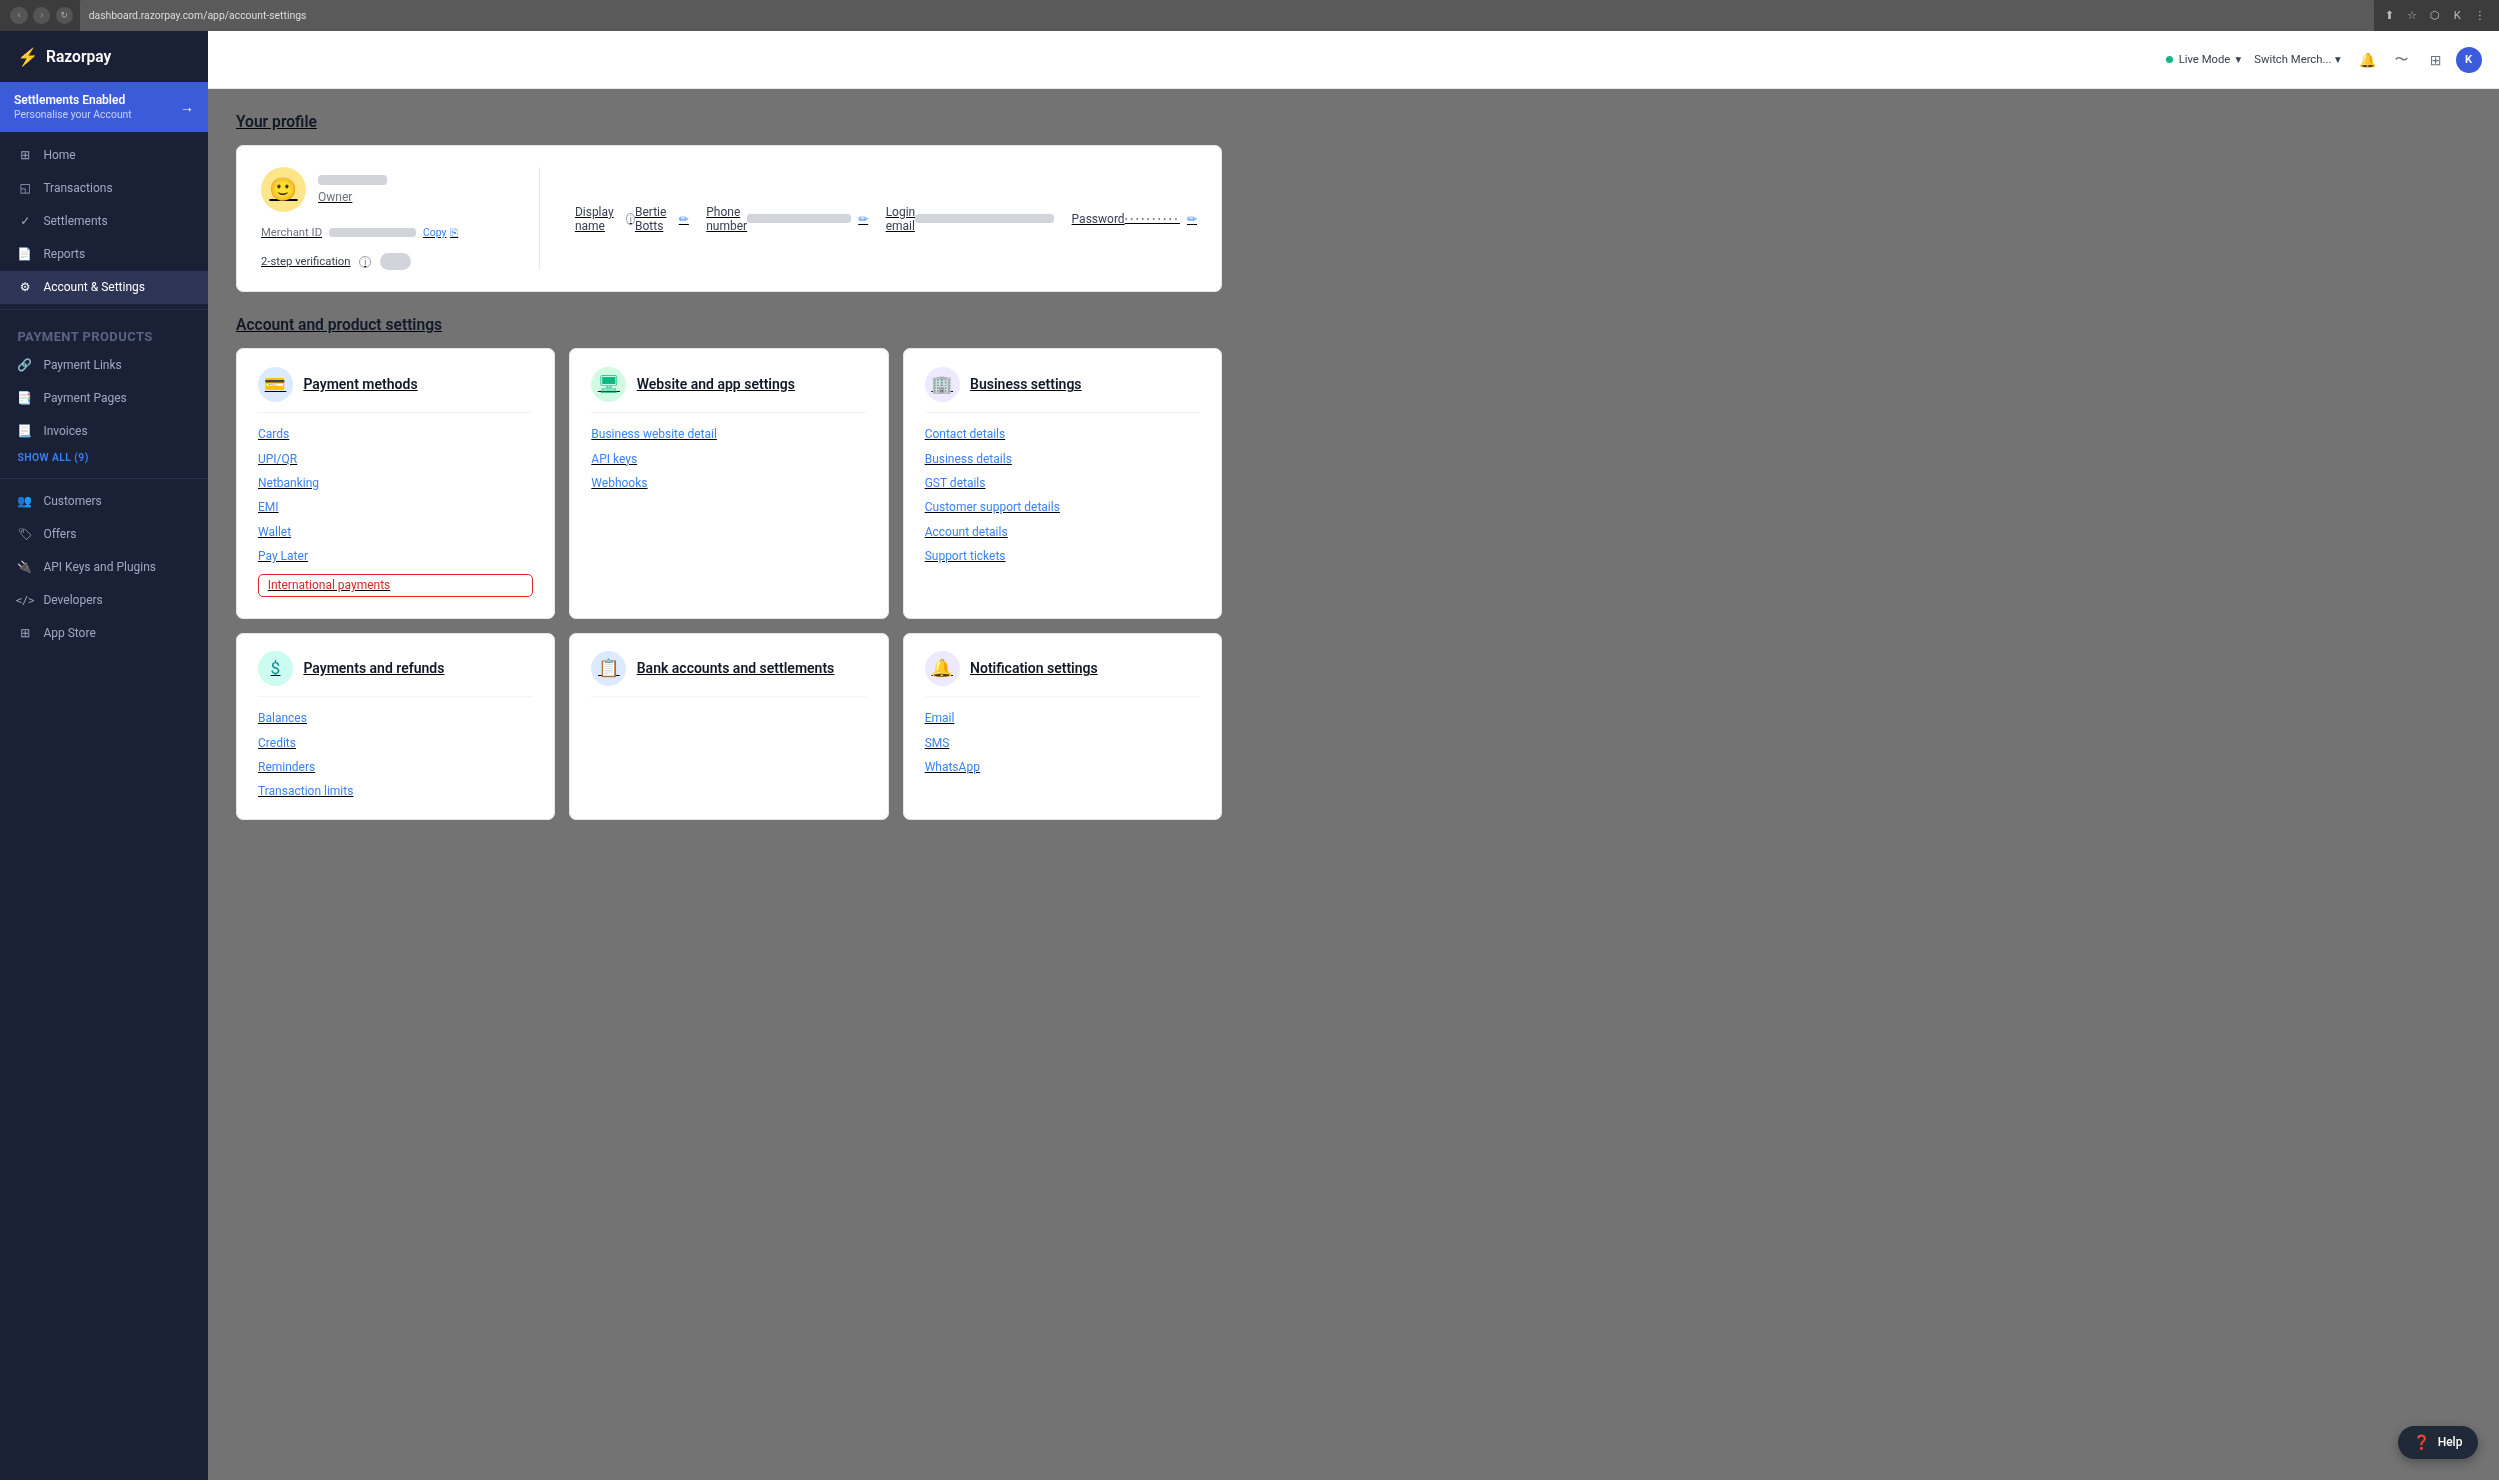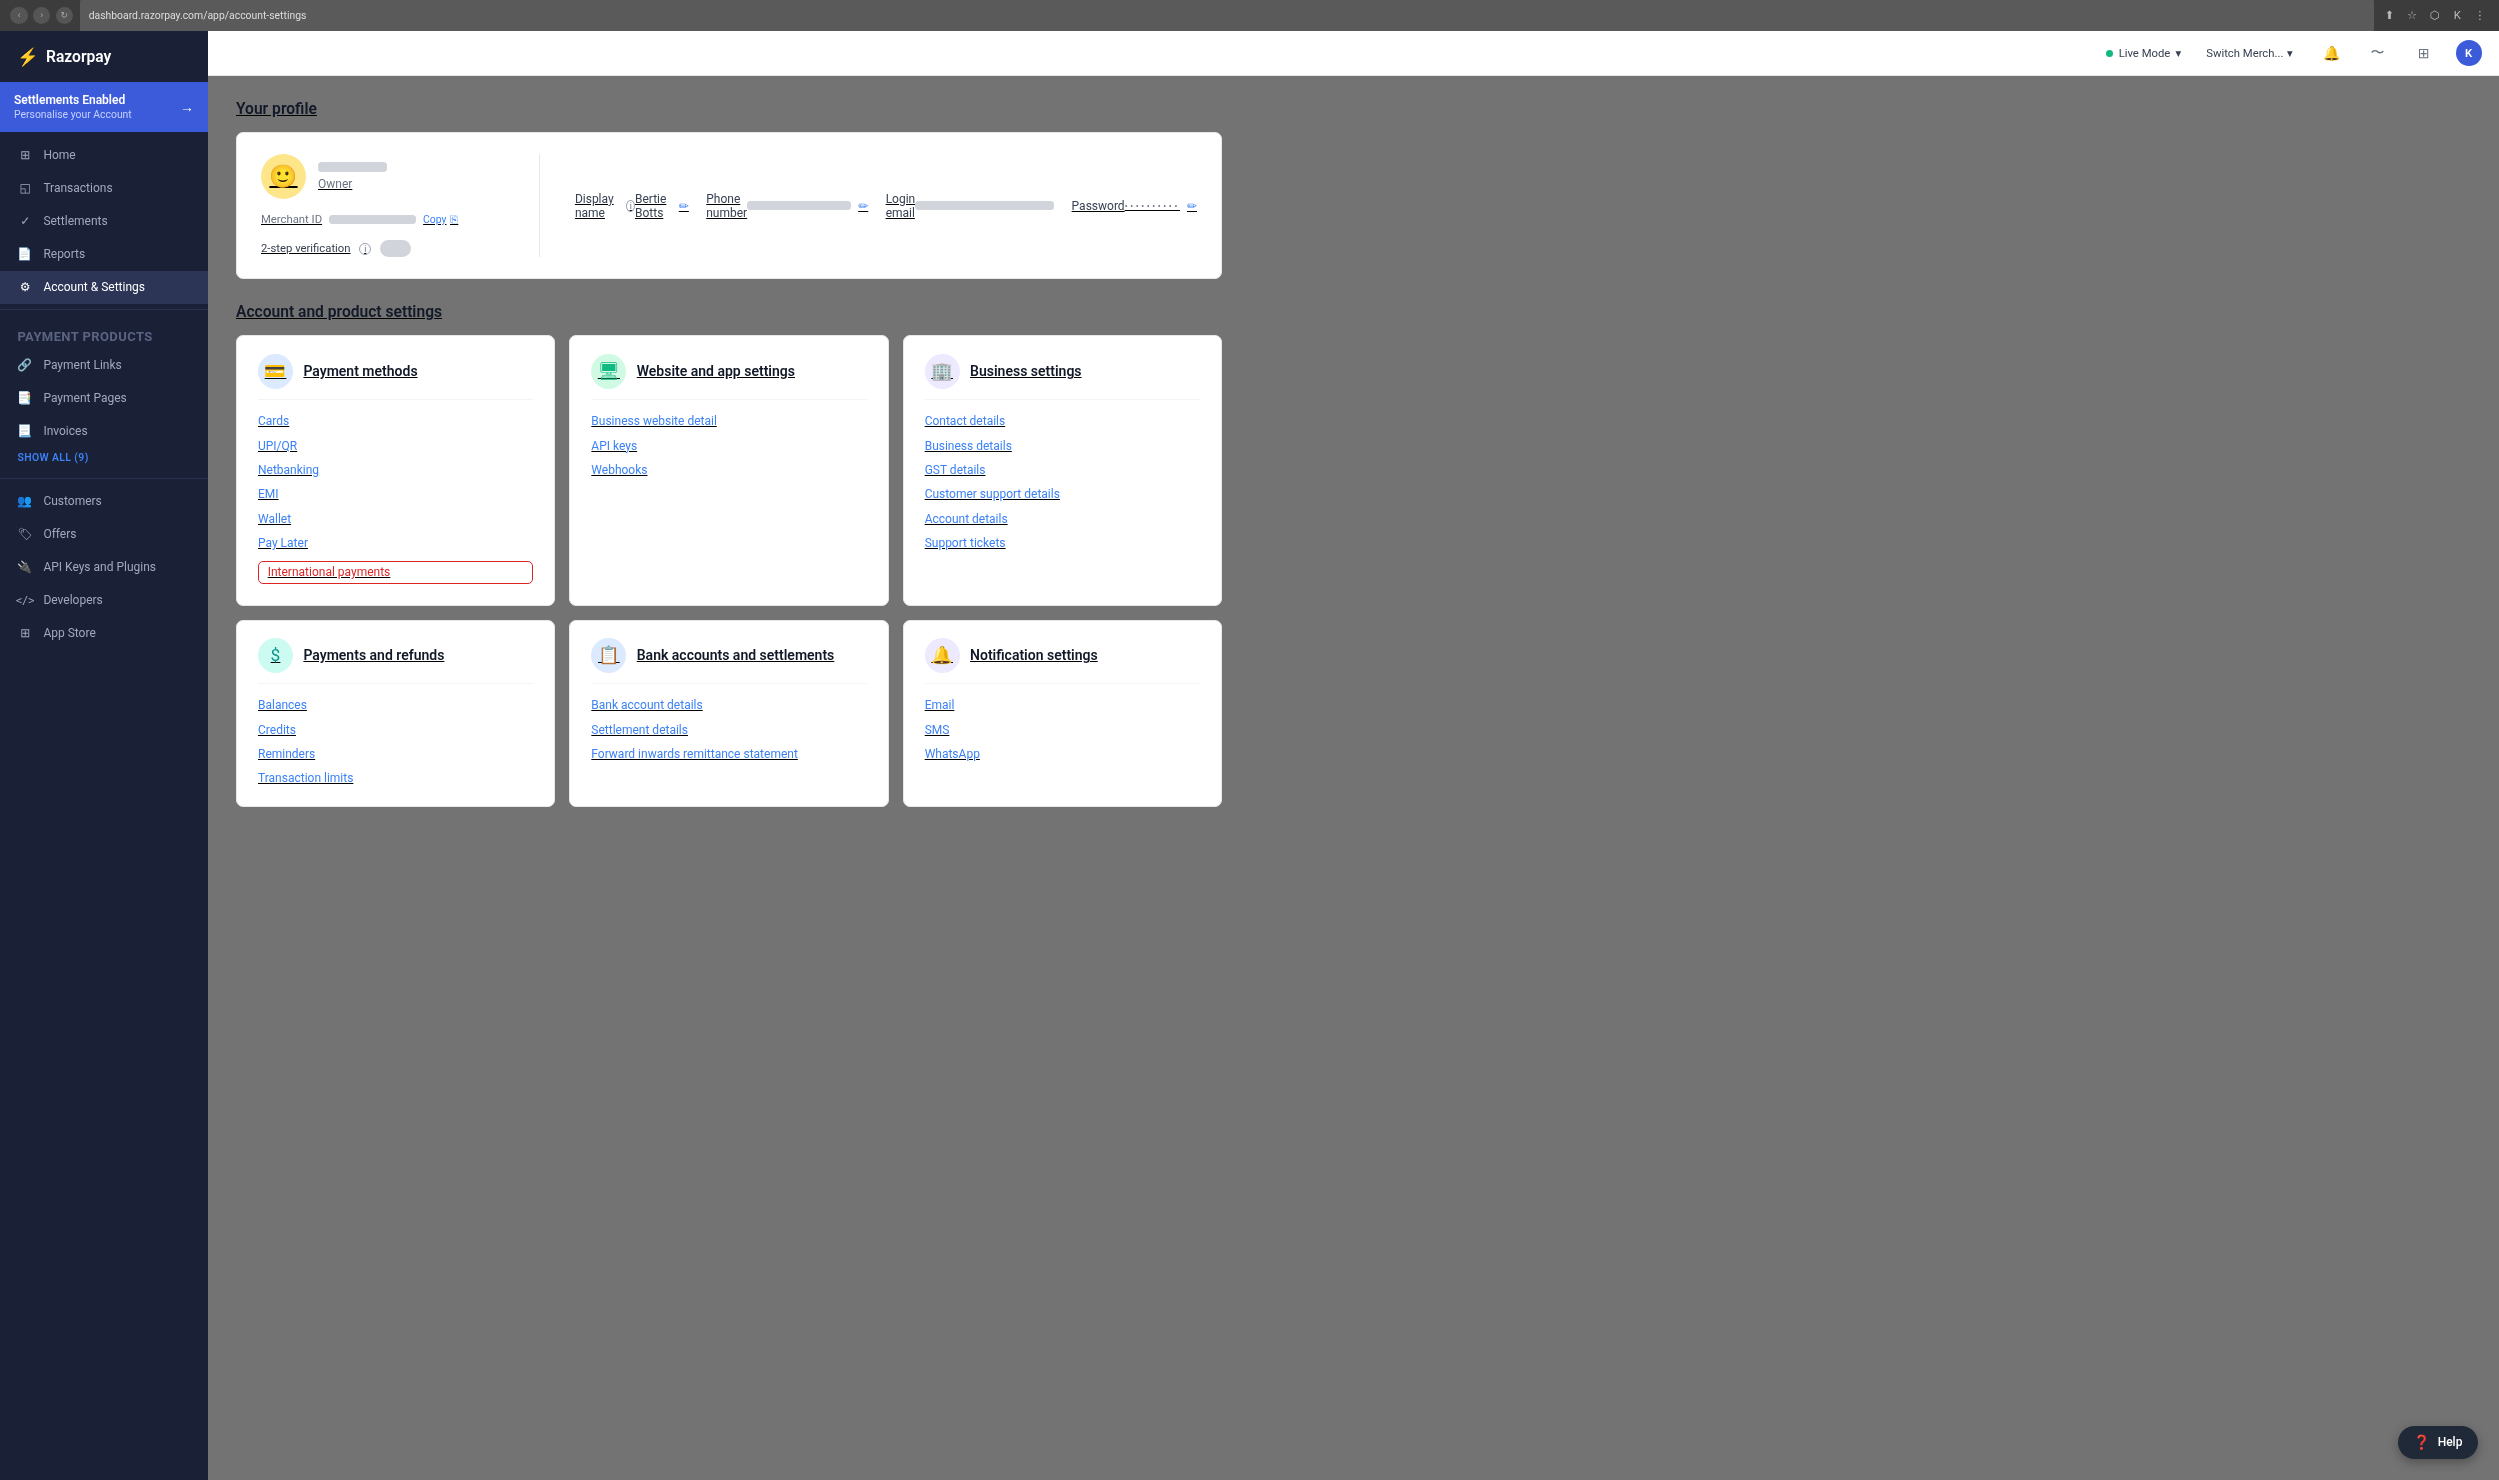--- a/index.html
+++ b/index.html
@@ -81,28 +81,28 @@
       padding: 14px 17.4px 5.2px;
       text-transform: uppercase;
       letter-spacing: 0.4px;
     }
     .show-all { font-size: 10.4px; color: #3b82f6; padding: 3.5px 17.4px 8.7px; cursor: pointer; font-weight: 600; letter-spacing: 0.4px; }
 
     .sidebar-divider { height: 0.9px; background: #2a3050; margin: 5.2px 0; }
 
     
     .header {
-      height: 45px;
+      height: 58px;
       background: #fff;
       display: flex;
       align-items: center;
       justify-content: flex-end;
       padding: 0 17.4px;
       border-bottom: 0.9px solid #e5e7eb;
-      gap: 18px;
+      gap: 6px;
       flex-shrink: 0;
     }
     .header-mode {
       display: flex;
       align-items: center;
       gap: 5.2px;
       font-size: 11.3px;
       color: #374151;
       cursor: pointer;
     }
@@ -456,25 +456,20 @@
                 <a class="settings-link" href="#">Credits</a>
                 <a class="settings-link" href="#">Reminders</a>
                 <a class="settings-link" href="#">Transaction limits</a>
               </div>
             </div>
             <div class="settings-card">
               <div class="settings-card-header">
       <div class="settings-card-icon" style="background:#dbeafe;color:#3b82f6;">📋</div>
       <div class="settings-card-title">Bank accounts and settlements</div>
     </div>
-              <div class="settings-card-links">
-                <a class="settings-link" href="#">Bank account details</a>
-                <a class="settings-link" href="#">Settlement details</a>
-                <a class="settings-link" href="#">Forward inwards remittance statement</a>
-              </div>
             </div>
             <div class="settings-card">
               <div class="settings-card-header">
       <div class="settings-card-icon" style="background:#ede9fe;color:#7c3aed;">🔔</div>
       <div class="settings-card-title">Notification settings</div>
     </div>
               <div class="settings-card-links">
                 <a class="settings-link" href="#">Email</a>
                 <a class="settings-link" href="#">SMS</a>
                 <a class="settings-link" href="#">WhatsApp</a>

